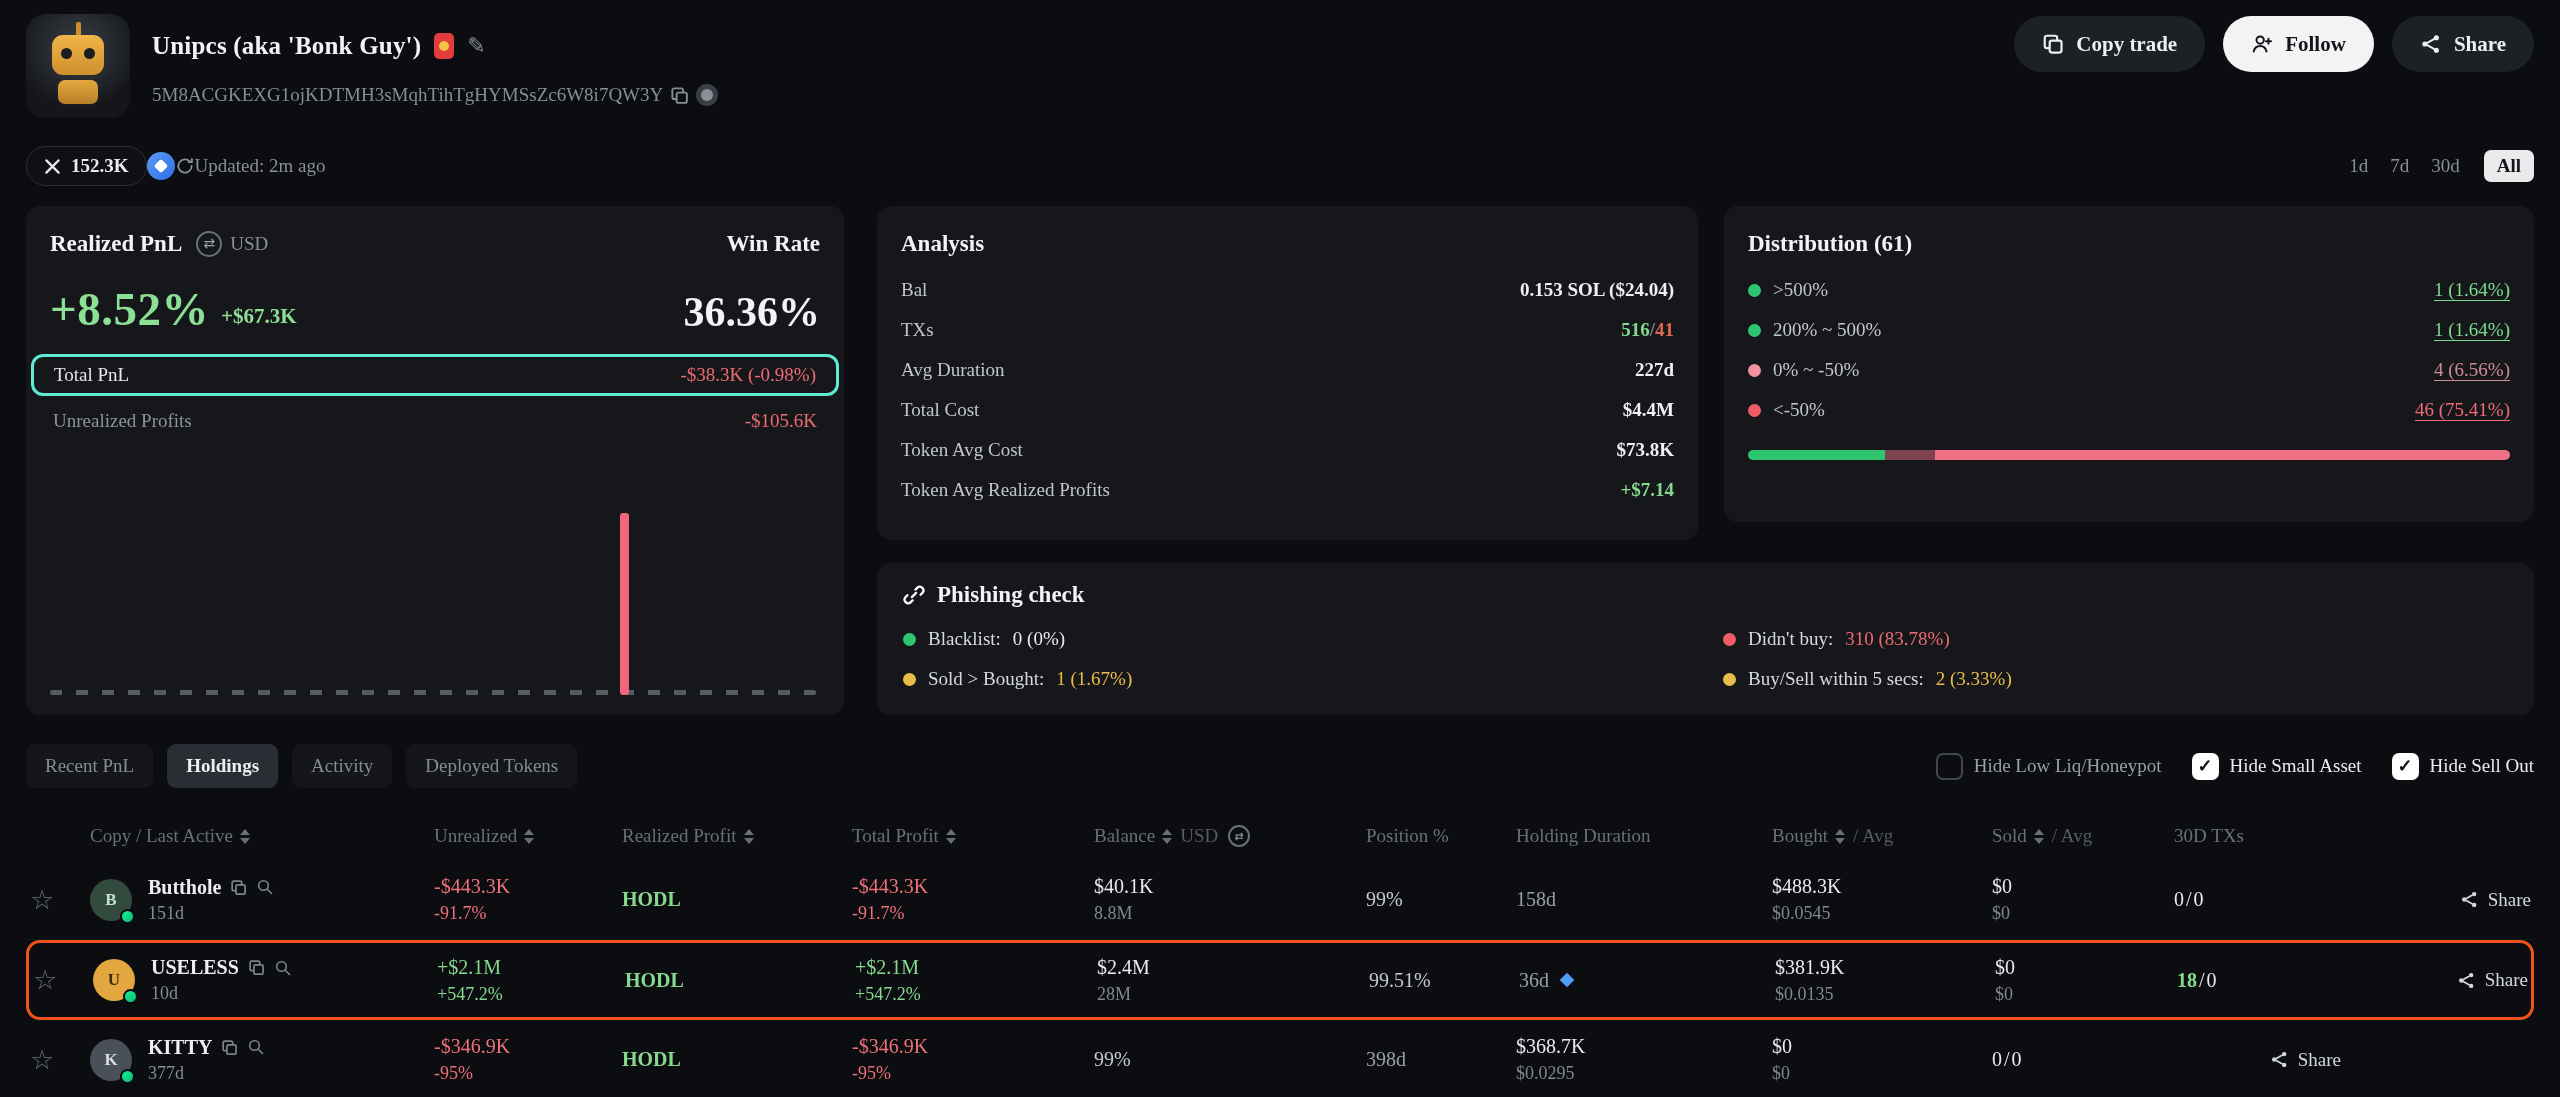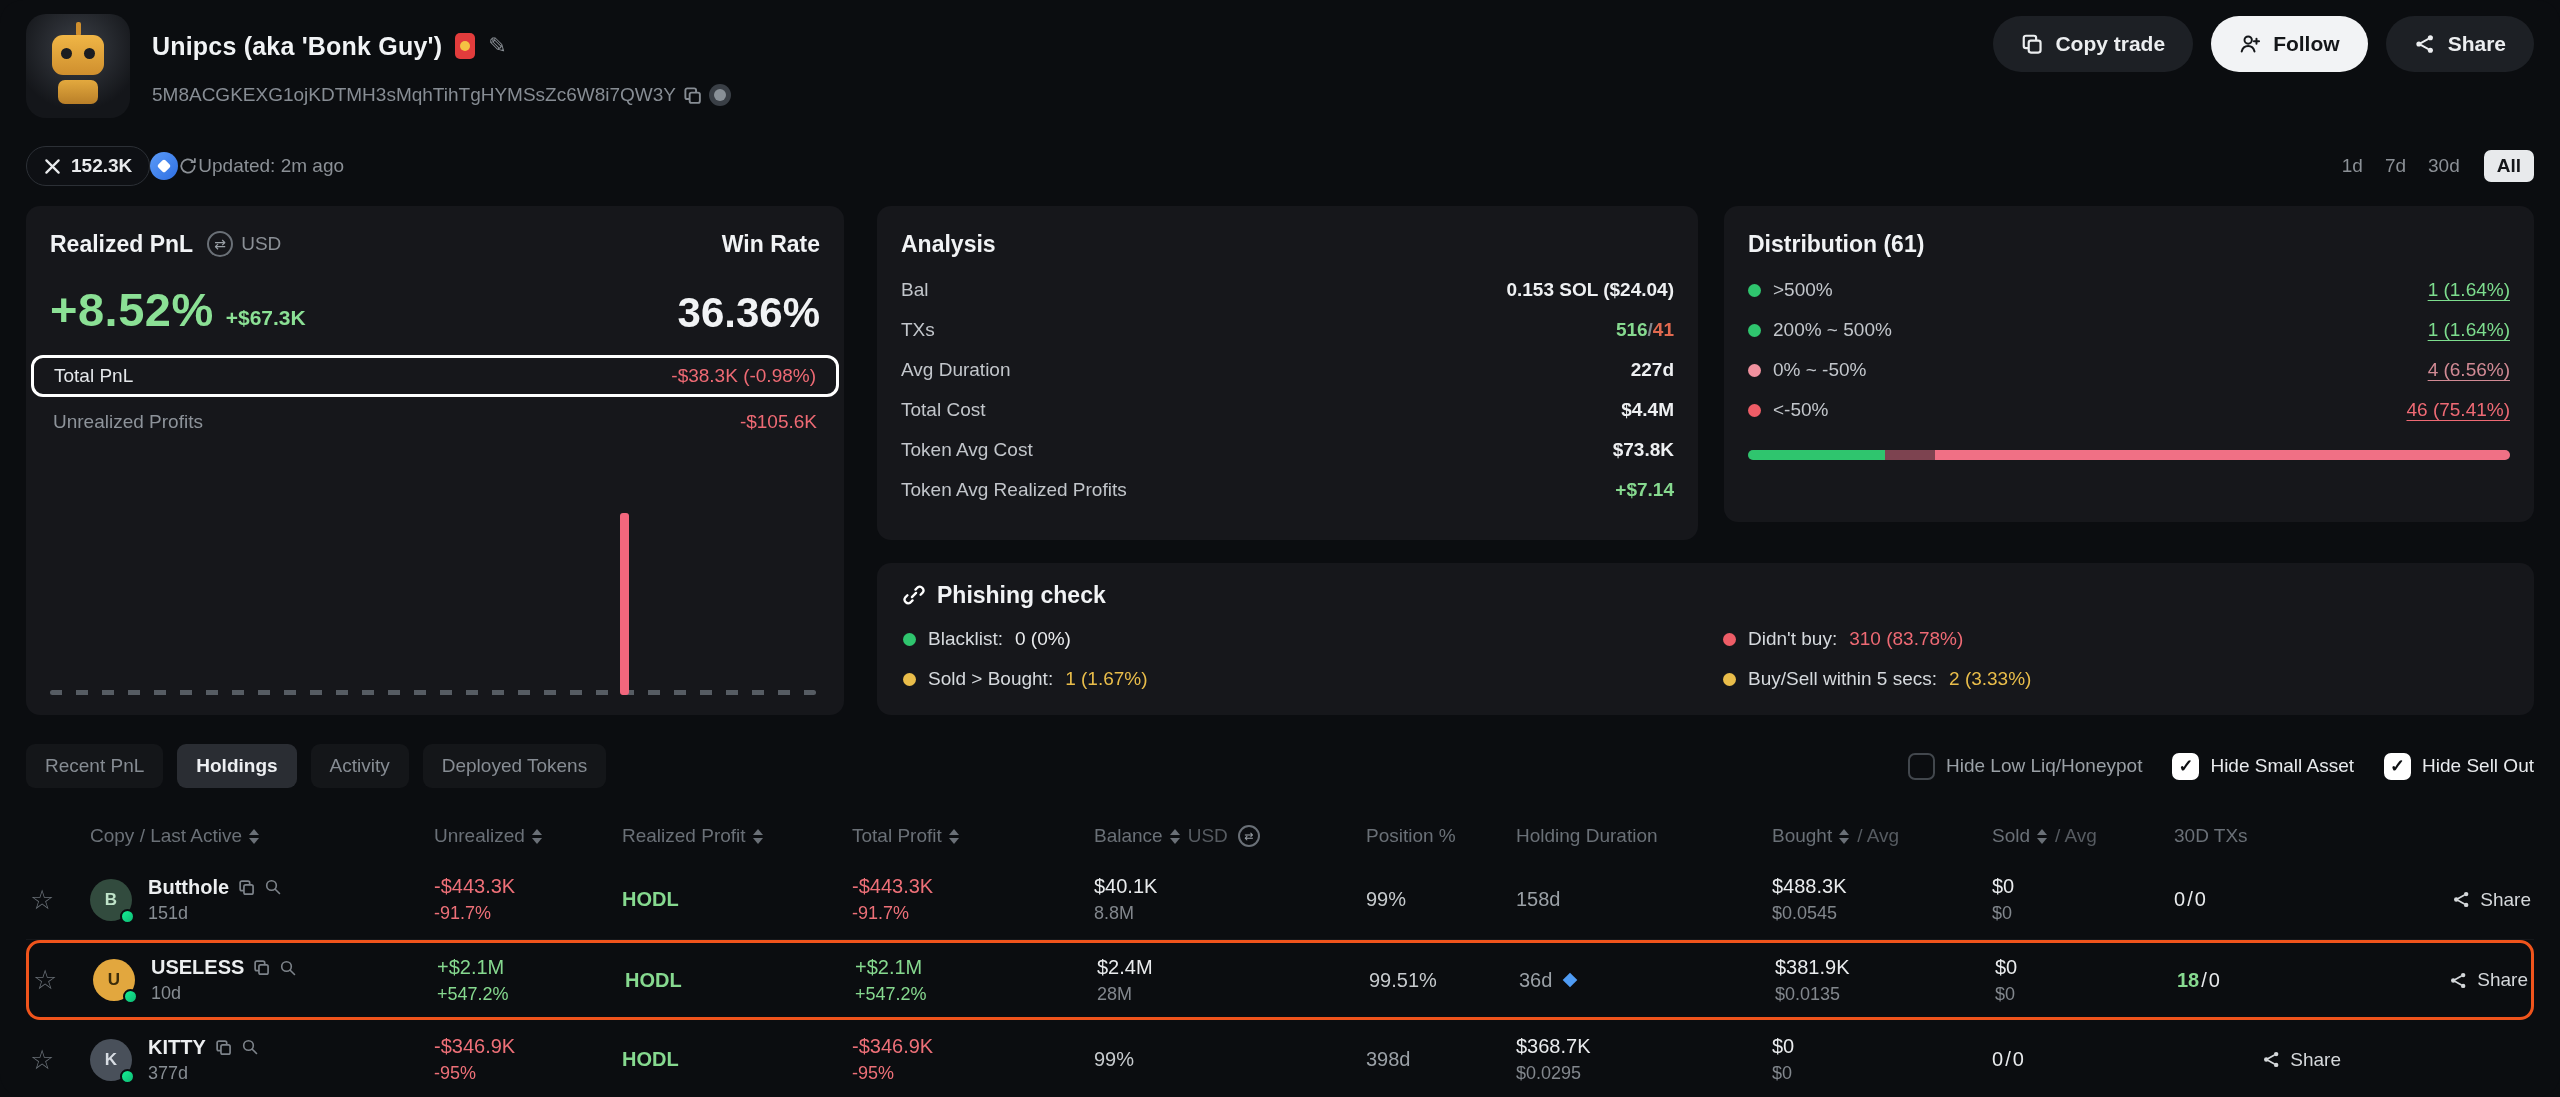--- a/index.html
+++ b/index.html
@@ -1,19 +1,19 @@
 <!DOCTYPE html>
 <html><head>
 <meta charset="utf-8">
 <style>
   * { box-sizing: border-box; margin: 0; padding: 0; }
   html,body { background:#0b0d10; }
   .page {
     position: relative; width: 2560px; height: 1097px; overflow: hidden;
-    background: #0b0d10; font-family: Liberation Sans, sans-serif; color:#e9ebed;border-radius:23px;
+    background: #0b0d10; font-family: Liberation Serif, serif; color:#e9ebed;border-radius:23px;
   }
   svg.ic { stroke: currentColor; fill: none; stroke-width: 1.6; stroke-linecap: round; stroke-linejoin: round; }
 
   
   .avatar { position:absolute; left:26px; top:14px; width:104px; height:104px; border-radius:20px;
     background: radial-gradient(circle at 50% 32%, #3b3f46, #14161a 72%); overflow:hidden; }
   .robot-ant { position:absolute; left:50px; top:8px; width:5px; height:14px; background:#cf8f2e; border-radius:2px; }
   .robot-head { position:absolute; left:26px; top:21px; width:52px; height:40px; background:linear-gradient(#f0b646,#cf8f2e); border-radius:11px; }
   .robot-eye { position:absolute; top:13px; width:11px; height:11px; border-radius:50%; background:#1b1d21; }
   .robot-eye.le { left:9px; } .robot-eye.re { right:9px; }
@@ -60,21 +60,21 @@
   .swap-circle { width:26px; height:26px; border:2px solid #6a7077; border-radius:50%; display:inline-grid; place-items:center;
     color:#9aa0a6; font-size:14px; line-height:1; margin-left:14px; cursor:pointer; }
   .usd-lbl { color:#8b9096; font-size:19px; margin-left:8px; }
   .head-right { margin-left:auto; font-size:23px; font-weight:700; color:#f1f3f5; }
 
   .big-row { display:flex; align-items:flex-end; margin-top:24px; }
   .big-pct { font-size:47px; font-weight:700; color:#8be095; letter-spacing:.5px; }
   .big-amt { font-size:21px; font-weight:600; color:#8be095; margin-left:12px; margin-bottom:7px; }
   .big-wr { margin-left:auto; font-size:42px; font-weight:700; color:#f1f3f5; }
 
-  .total-box { display:flex; justify-content:space-between; align-items:center; border:3px solid #ffffff; border-radius:12px;
+  .total-box { display:flex; justify-content:space-between; align-items:center; border:3px solid #5eead4; border-radius:12px;
     height:42px; padding:0 20px; margin:18px -19px 0; }
   .total-box .lab { font-size:19px; color:#e4e7ea; }
   .total-box .val { font-size:19px; color:#ee6a74; }
   .unreal-row { display:flex; justify-content:space-between; margin-top:14px; padding:0 3px; }
   .unreal-row .lab { font-size:19px; color:#8d939a; }
   .unreal-row .val { font-size:19px; color:#ee6a74; }
 
   .dash-line { position:absolute; left:24px; right:28px; bottom:20px; height:5px; border-radius:3px;
     background:repeating-linear-gradient(90deg,#565c63 0 12px,transparent 12px 26px); }
   .spike { position:absolute; left:594px; bottom:20px; width:9px; height:182px; background:#f2677d; border-radius:3px; }

